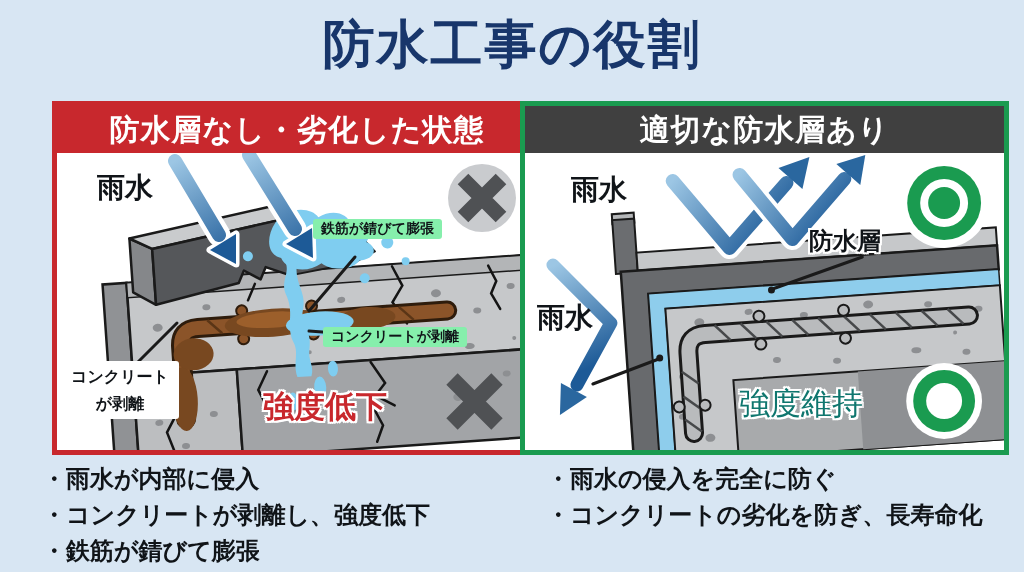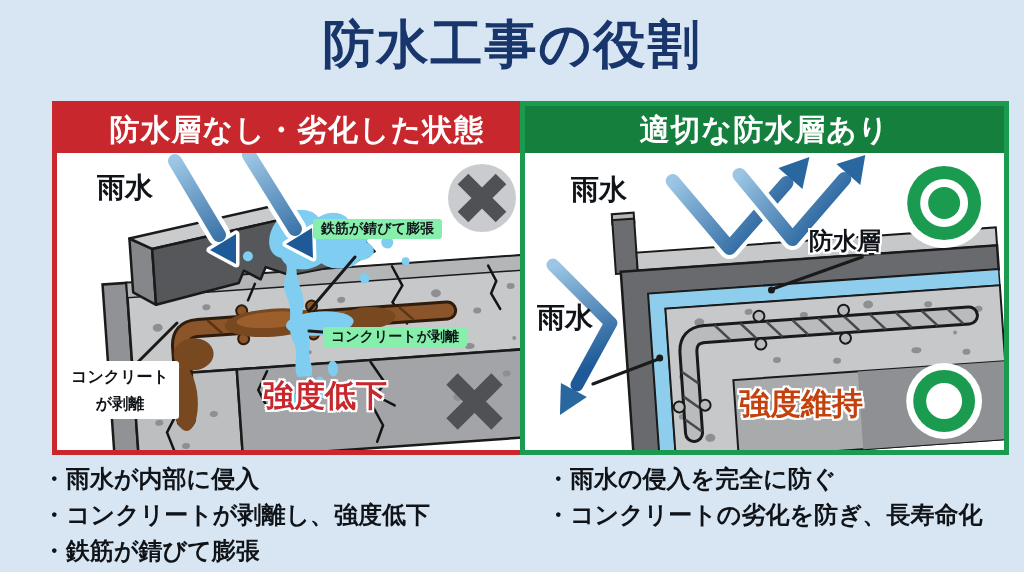--- a/index.html
+++ b/index.html
@@ -17,39 +17,39 @@
     position:absolute;top:101px;height:354px;box-sizing:border-box;
     background:#ffffff;
   }
   .panel.left{left:20px;width:490px;border:5px solid #c8282d;margin-left:32px;}
   .panel.right{left:520px;width:489px;border:5px solid #1a9b50;}
   .panel-header{
     height:47px;line-height:47px;text-align:center;color:#fff;
     font-size:30px;font-weight:800;letter-spacing:1px;white-space:nowrap;
   }
   .panel.left .panel-header{background:#c8282d;}
-  .panel.right .panel-header{background:#15803d;}
+  .panel.right .panel-header{background:#404040;}
   .art{position:relative;width:100%;height:311px;overflow:hidden;}
   .art svg{position:absolute;left:0;top:0;}
   .lbl{position:absolute;font-weight:800;white-space:nowrap;}
   .lbl.plain{font-size:28px;color:#101418;}
   .lbl.box{
     background:#86efac;border-radius:3px;padding:1px 8px;
     font-size:14px;color:#101418;
   }
   .lbl.box2{
     background:#ffffff;border-radius:3px;padding:2px 10px;
     font-size:16px;color:#101418;text-align:center;line-height:27px;
   }
   .outline-w{
     text-shadow:-2px -2px 0 #fff,2px -2px 0 #fff,-2px 2px 0 #fff,2px 2px 0 #fff,
                 0 -2px 0 #fff,0 2px 0 #fff,-2px 0 0 #fff,2px 0 0 #fff;
   }
   .lbl.strength-red{font-size:31px;font-weight:900;color:#c8282d;}
-  .lbl.strength-green{font-size:31px;font-weight:700;color:#c2410c;}
+  .lbl.strength-green{font-size:31px;font-weight:400;color:#0f766e;}
   .lbl.waterproof{font-size:24px;color:#101418;}
   .lbl.block-label{font-size:26px;color:#101418;}
   .bullets{position:absolute;top:461px;margin-left:16px;}
   .bullets.left{left:26px;}
   .bullets.right{left:530px;}
   .bullet{font-size:24px;font-weight:800;line-height:36px;color:#101418;white-space:nowrap;}
 </style>
 </head>
 <body>
 
@@ -185,21 +185,21 @@
       </g>
     </svg>
 
     <div class="lbl plain" style="left:40px;top:16px;">雨水</div>
     <div class="lbl box" style="left:256px;top:66px;">鉄筋が錆びて膨張</div>
     <div class="lbl box" style="left:266px;top:174px;">コンクリートが剥離</div>
     <div class="lbl box2" style="left:4px;top:208px;">
       <div>コンクリート</div>
       <div>が剥離</div>
     </div>
-    <div class="lbl strength-red outline-w" style="left:206px;top:222px;text-align:center;">強度低下</div>
+    <div class="lbl strength-red outline-w" style="left:206px;top:233px;text-align:center;">強度低下</div>
   </div>
 </div>
 
 <div class="panel right">
   <div class="panel-header">適切な防水層あり</div>
   <div class="art">
     <svg width="479" height="297" viewBox="0 0 480 297" preserveAspectRatio="none">
       <defs>
         <linearGradient id="gA1" gradientUnits="userSpaceOnUse" x1="150" y1="25" x2="240" y2="100">
           <stop offset="0" stop-color="#9cc6e4"></stop>

